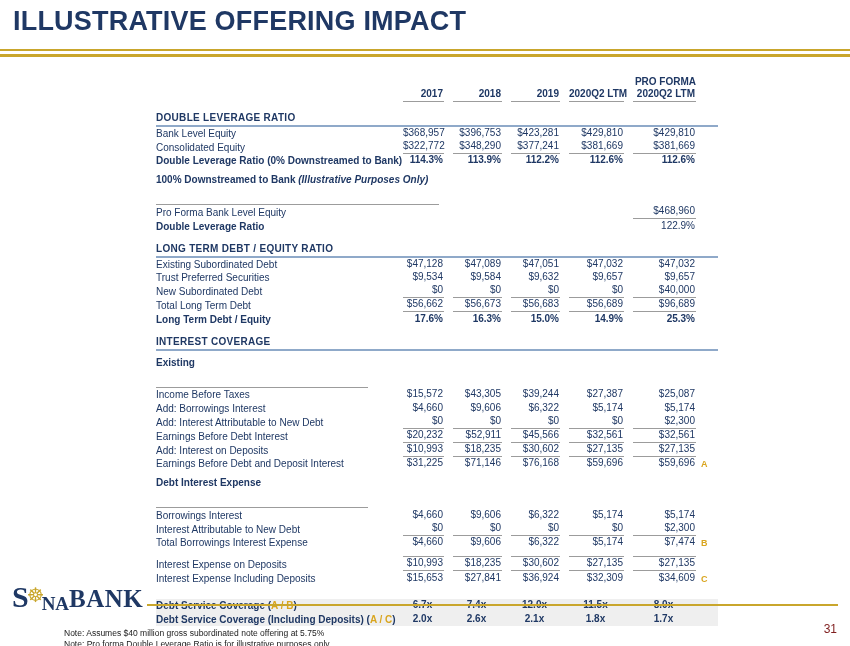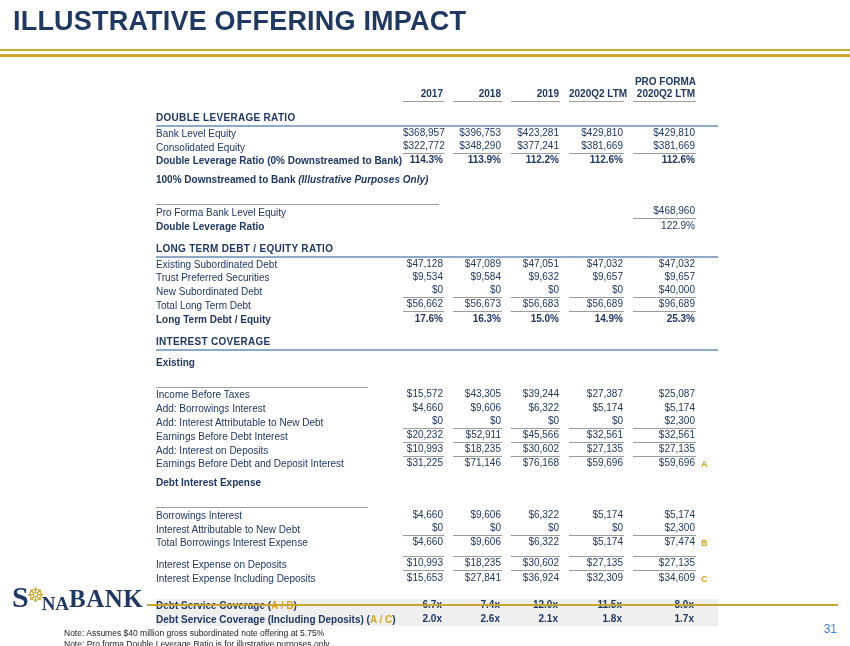--- a/index.html
+++ b/index.html
@@ -26,21 +26,21 @@
           color:#1F3864; font-size:10px; }
   td { padding:0; height:13.5px; vertical-align:bottom; white-space:nowrap; line-height:12px; }
   td.lbl { text-align:left; padding-right:4px; }
   td.v   { text-align:right; }
   td.v .cv { margin-left:9px; padding:0 1px 1px 0; }
   td.v.ul .cv { border-bottom:1px solid #9C9C9C; }
   td.v.ot .cv { border-top:1px solid #9C9C9C; }
   td.mk { text-align:left; padding-left:5px; color:#D9A51F; font-weight:bold; font-size:9px; }
   tr.bold td, td.boldlbl { font-weight:bold; }
   tr.band td { background:#EFEFEF; }
-  tr.band td.v .cv { padding-right:2px; }
+  tr.band td.v .cv { padding-right:2px;text-align:center; }
   td.sec { font-weight:bold; border-bottom:2px solid #8FA9C9; height:17px;
            letter-spacing:0.3px; padding-bottom:1px; }
   td.subc { height:16px; }
   .subline { display:inline-block; border-bottom:1px solid #9C9C9C; font-weight:bold;
              width:212px; padding-bottom:18px; }
   .subline.wide { width:283px; }
   tr.gap td { height:7px; }
   .it { font-style:italic; }
   .accent { color:#D9A51F; }
   td.pfh { font-weight:bold; }
@@ -51,21 +51,21 @@
   .logo { white-space:nowrap; color:#1F3864; font-family:"Liberation Serif", serif; line-height:1; }
   .logo-s { font-size:30px; font-weight:bold; }
   .wheel  { font-size:20px; color:#C9A62C; position:relative; top:-5px; margin:0 -3px 0 -2px;
             font-family:"DejaVu Sans", sans-serif; display:inline-block; }
   .logo-na { font-size:19px; font-weight:bold; position:relative; top:3px; }
   .logo-bank { font-size:25px; font-weight:bold; letter-spacing:0.5px; }
   .goldline { flex:1; border-bottom:2px solid #C9A62C; margin:0 0 6px 4px; }
 
   .notes { position:absolute; left:64px; top:628px; font-size:8.5px; color:#1a1a1a;
            line-height:10.5px; }
-  .pagenum { position:absolute; right:13px; top:622px; font-size:12px; color:#3b82f6; }
+  .pagenum { position:absolute; right:13px; top:622px; font-size:12px; color:#7f1d1d; }
 </style>
 </head>
 <body>
 
 <div class="slide">
 
   <h1 class="page-title">ILLUSTRATIVE OFFERING IMPACT</h1>
   <div class="title-rule"></div>
 
   <div class="tablewrap">

